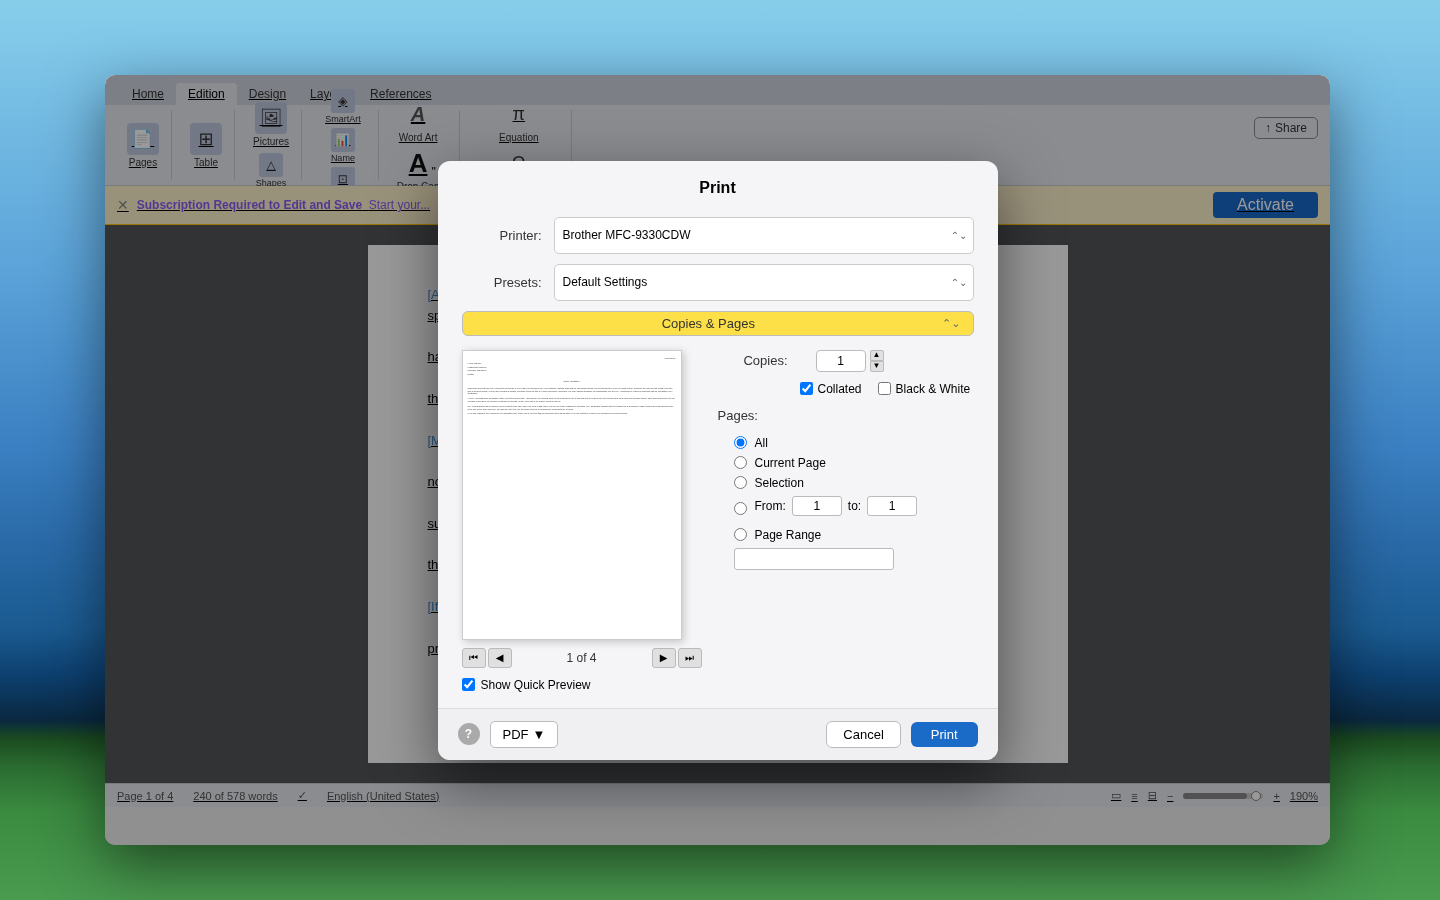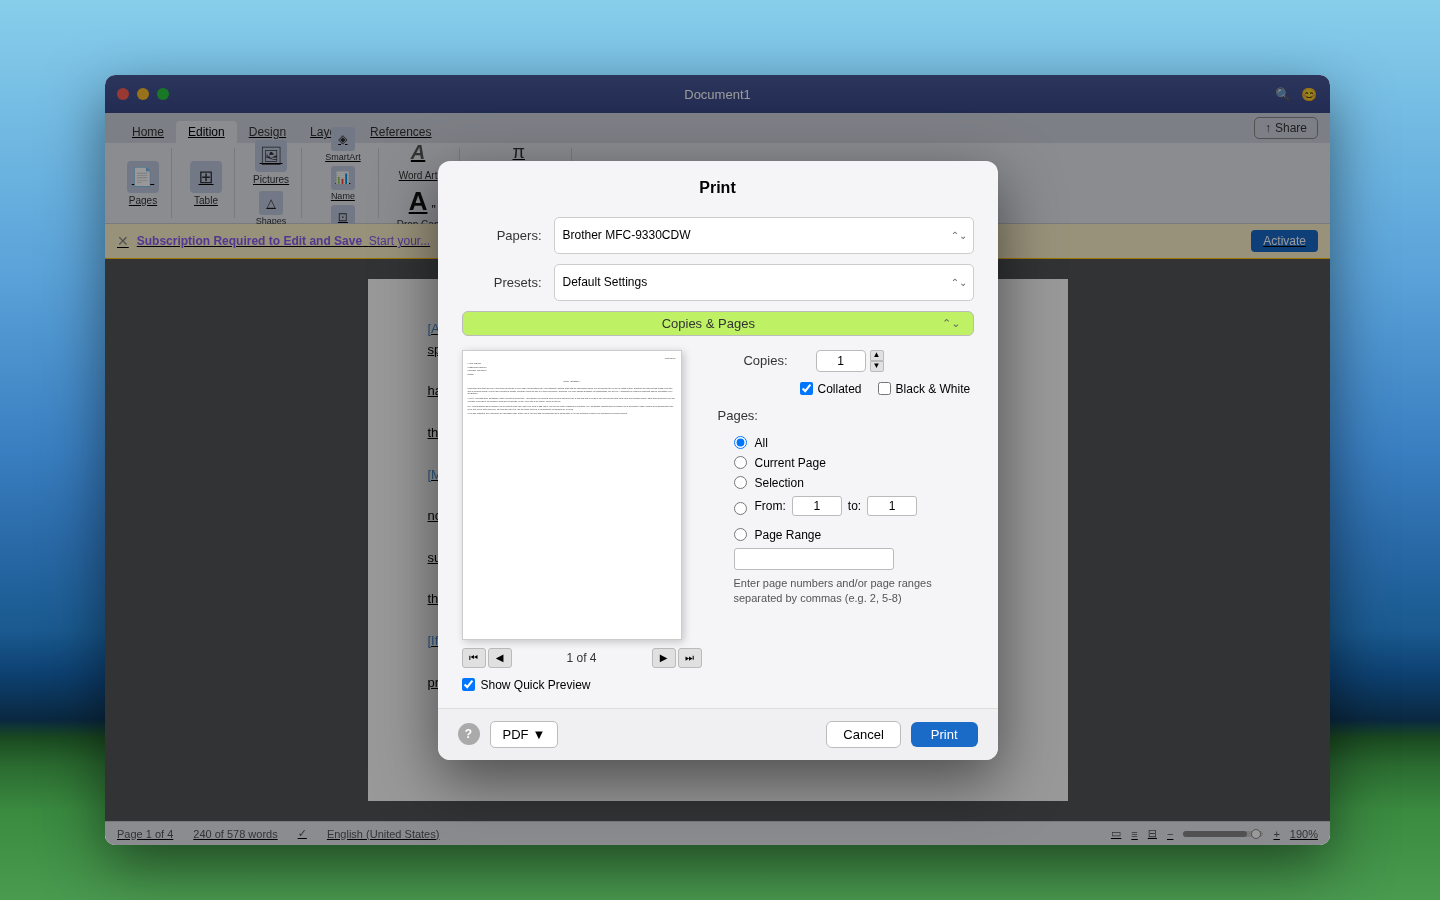--- a/index.html
+++ b/index.html
@@ -35,21 +35,21 @@
     .ribbon-icon { width: 32px; height: 32px; background: #c0c8e0; border-radius: 4px; margin-bottom: 2px; display: flex; align-items: center; justify-content: center; font-size: 18px; }
     .ribbon-icon-sm { width: 24px; height: 24px; background: #c0c8e0; border-radius: 3px; margin-bottom: 1px; display: flex; align-items: center; justify-content: center; font-size: 12px; }
 
     
     .share-btn { position: absolute; right: 12px; top: 42px; background: none; border: 1px solid #888; border-radius: 5px; padding: 3px 10px; font-size: 12px; color: #333; cursor: pointer; display: flex; align-items: center; gap: 4px; }
 
     
     .sub-bar { background: #fff3cd; border-bottom: 1px solid #ffc107; display: flex; align-items: center; padding: 6px 12px; gap: 8px; font-size: 12px; }
     .sub-bar-close { color: #888; cursor: pointer; font-size: 14px; }
     .sub-text { color: #8b5cf6; }
-    .activate-btn { margin-left: auto; background: #1a6ac8; color: white; border: none; border-radius: 4px; padding: 4px 12px; font-size: 12px; cursor: pointer; }
+    .activate-btn { margin-left: auto; background: #1a6ac8; color: white; border: none; border-radius: 4px; padding: 4px 24px; font-size: 16px; cursor: pointer; }
     .doc-page { background: white; width: 700px; min-height: 500px; padding: 40px 60px; font-size: 13px; color: #000; line-height: 1.6; }
 
     
     .status-bar { height: 24px; background: #e8eaf0; border-top: 1px solid #ccc; display: flex; align-items: center; padding: 0 12px; font-size: 11px; color: #555; gap: 20px; }
     .status-right { margin-left: auto; display: flex; align-items: center; gap: 10px; }
 
     
     .dialog-overlay { position: absolute; top: 0; left: 0; right: 0; bottom: 0; background: rgba(0,0,0,0.4); display: flex; justify-content: center; align-items: center; z-index: 100; }
     .print-dialog { background: #f5f5f7; border-radius: 12px; width: 560px; box-shadow: 0 20px 60px rgba(0,0,0,0.5); overflow: hidden; }
     .dialog-title { text-align: center; font-size: 16px; font-weight: 600; color: #000; padding: 18px 0 8px; }
@@ -57,21 +57,21 @@
 
     
     .form-row { display: flex; align-items: center; margin-bottom: 10px; }
     .form-label { width: 80px; text-align: right; font-size: 13px; color: #333; margin-right: 12px; }
     .form-control { flex: 1; }
     .select-wrapper { position: relative; flex: 1; }
     .select-wrapper select { width: 100%; height: 37px; background: white; border: 1px solid #ccc; border-radius: 5px; font-size: 12px; padding: 8px 8px; appearance: none; cursor: pointer; }
     .select-arrow { position: absolute; right: 6px; top: 50%; transform: translateY(-50%); font-size: 10px; color: #666; pointer-events: none; }
 
     
-    .copies-pages-bar { display: flex; align-items: center; background: #bef264; border: 1px solid #bbb; border-radius: 6px; padding: 4px 12px; margin-bottom: 14px; }
+    .copies-pages-bar { display: flex; align-items: center; background: #fde047; border: 1px solid #bbb; border-radius: 6px; padding: 4px 12px; margin-bottom: 14px; }
     .copies-pages-label { flex: 1; font-size: 13px; color: #333; text-align: center; }
     .copies-pages-arrow { font-size: 11px; color: #666; }
 
     
     .dialog-main { display: flex; gap: 16px; }
     .preview-area { width: 240px; flex-shrink: 0; }
     .page-preview { background: white; border: 1px solid #ccc; box-shadow: 2px 2px 8px rgba(0,0,0,0.2); width: 220px; height: 290px; overflow: hidden; position: relative; }
     .preview-nav { display: flex; align-items: center; justify-content: space-between; margin-top: 8px; }
     .nav-btns-left { display: flex; gap: 2px; }
     .nav-btns-right { display: flex; gap: 2px; }
@@ -124,32 +124,20 @@
   </style>
 </head>
 <body>
 
 <div class="mac-window">
 
   <div class="desktop"></div>
 
   <div class="app-window">
 
-    <div class="title-bar">
-      <div class="title-bar-buttons">
-        <div class="tb-btn close"></div>
-        <div class="tb-btn minimize"></div>
-        <div class="tb-btn maximize"></div>
-      </div>
-      <span class="title-text">Document1</span>
-      <div class="title-bar-right">
-        <span>🔍</span>
-        <span>😊</span>
-      </div>
-    </div>
 
     <div class="app-content">
 
       <div class="ribbon">
         <div class="ribbon-tabs">
           <div class="ribbon-tab">Home</div>
           <div class="ribbon-tab active">Edition</div>
           <div class="ribbon-tab">Design</div>
           <div class="ribbon-tab">Layout</div>
           <div class="ribbon-tab">References</div>
@@ -285,21 +273,21 @@
       </div>
     </div>
 
     <div class="dialog-overlay">
       <div class="print-dialog">
         <div class="dialog-title">Print</div>
 
         <div class="dialog-body">
 
           <div class="form-row">
-            <span class="form-label">Papers:</span>
+            <span class="form-label">Printer:</span>
             <div class="select-wrapper form-control">
               <select>
                 <option>Brother MFC-9330CDW</option>
               </select>
               <span class="select-arrow">⌃⌄</span>
             </div>
           </div>
 
           <div class="form-row">
             <span class="form-label">Presets:</span>
@@ -411,21 +399,20 @@
                   </div>
                 </label>
                 <label class="radio-item">
                   <input type="radio" name="pages" style="">
                   <span>Page Range</span>
                 </label>
               </div>
 
               <div class="page-range-section">
                 <input type="text" class="page-range-input" placeholder="" style="">
-                <p class="range-hint">Enter page numbers and/or page ranges separated by commas (e.g. 2, 5-8)</p>
               </div>
             </div>
           </div>
         </div>
 
         <div class="dialog-footer">
           <button class="help-btn">?</button>
           <button class="pdf-btn">
             <span>PDF</span>
             <span>▼</span>

